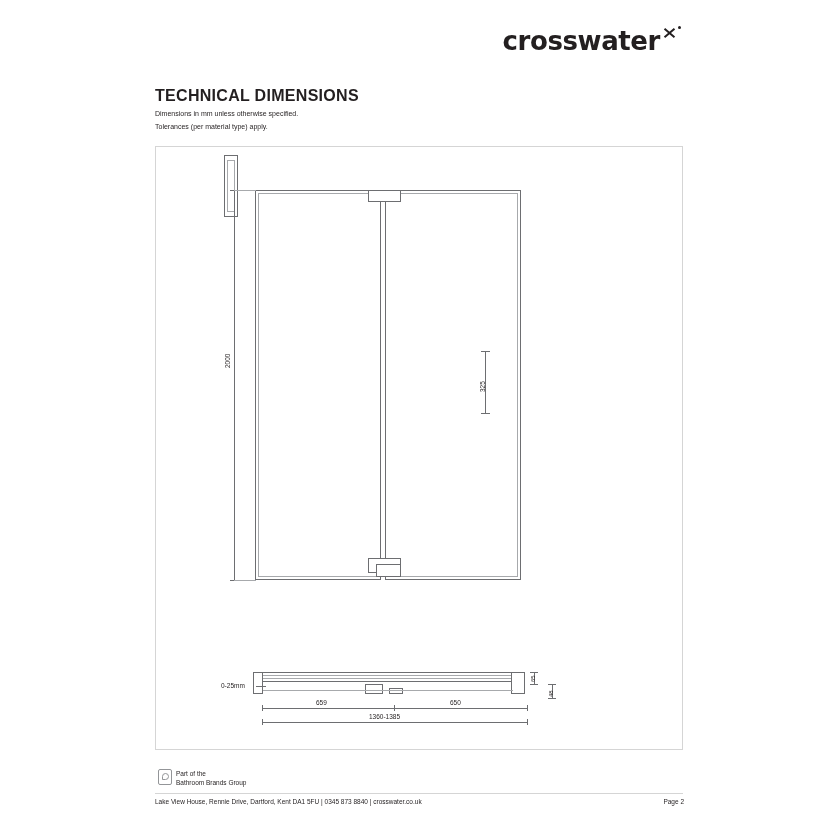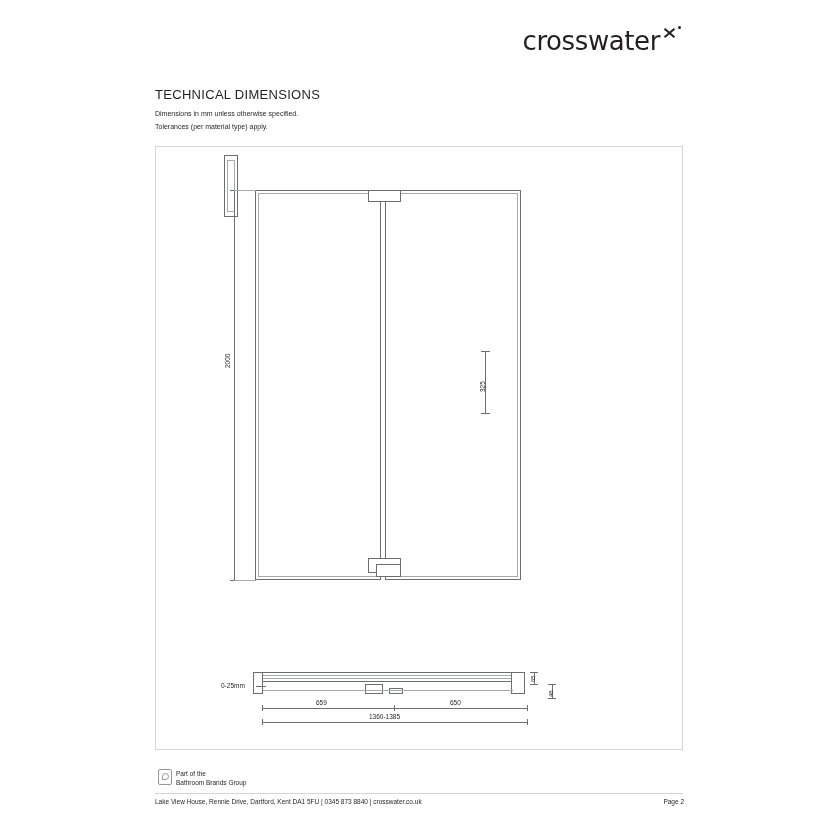--- a/index.html
+++ b/index.html
@@ -29,21 +29,21 @@
     top: 28px;
     display: flex;
     align-items: flex-start;
   }
   .brand-word {
     font-family: "DejaVu Sans", sans-serif;
     font-size: 26px;
     letter-spacing: -0.4px;
     color: #231f20;
     line-height: 1;
-    font-weight: 400;
+    font-weight: 700;
   }
   .brand-mark {
     position: relative;
     width: 22px;
     height: 22px;
     margin-left: 2px;
     margin-top: -4px;
   }
   .brand-mark span {
     position: absolute;
@@ -51,22 +51,22 @@
   }
   .bm1 { width: 13px; height: 2px; left: 1px; top: 8px; transform: rotate(40deg); }
   .bm2 { width: 13px; height: 2px; left: 1px; top: 8px; transform: rotate(-40deg); }
   .bm3 { width: 3px; height: 3px; left: 16px; top: 2px; border-radius: 50%; }
 
   
   .title {
     position: absolute;
     left: 155px;
     top: 87px;
-    font-size: 13px;
-    font-weight: normal;
+    font-size: 16px;
+    font-weight: bold;
     letter-spacing: 0.3px;
   }
   .subline {
     position: absolute;
     left: 155px;
     font-size: 7px;
     color: #231f20;
   }
   .subline.l1 { top: 110px; }
   .subline.l2 { top: 123px; }

